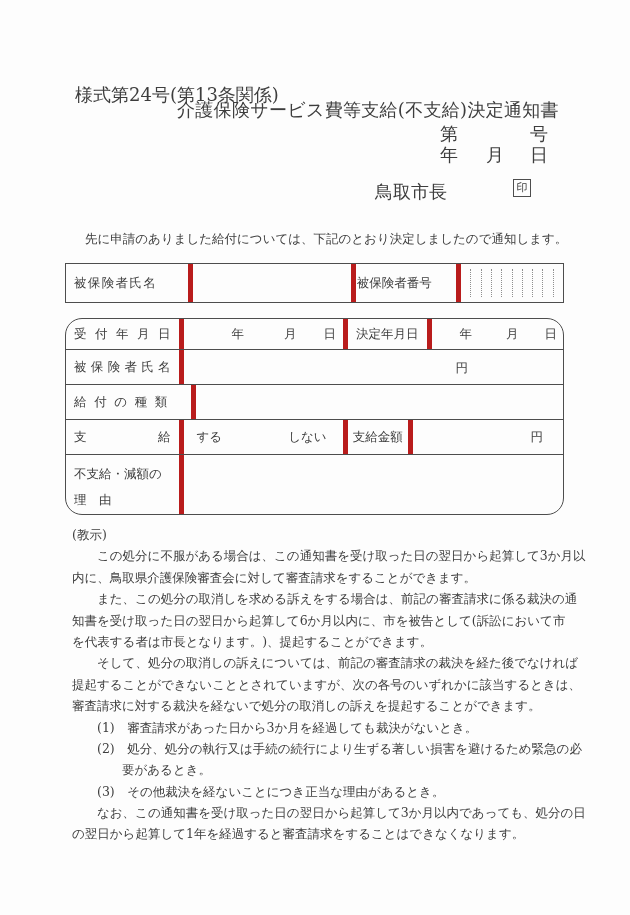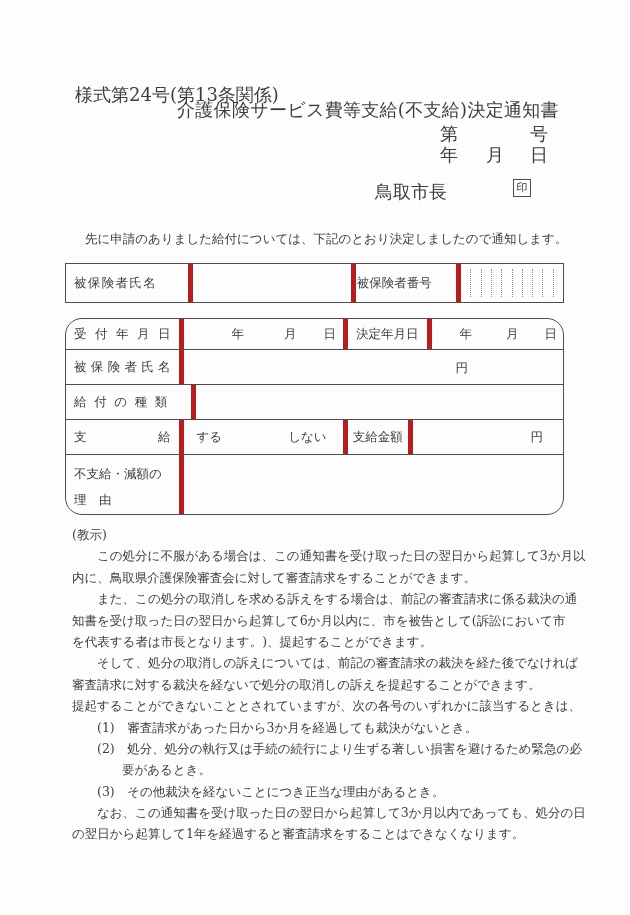--- a/index.html
+++ b/index.html
@@ -141,22 +141,22 @@
   </div>
 
   <div class="notice">
     <div class="nline">(教示)</div>
     <div class="nline i1">この処分に不服がある場合は、この通知書を受け取った日の翌日から起算して3か月以</div>
     <div class="nline">内に、鳥取県介護保険審査会に対して審査請求をすることができます。</div>
     <div class="nline i1">また、この処分の取消しを求める訴えをする場合は、前記の審査請求に係る裁決の通</div>
     <div class="nline">知書を受け取った日の翌日から起算して6か月以内に、市を被告として(訴訟において市</div>
     <div class="nline">を代表する者は市長となります。)、提起することができます。</div>
     <div class="nline i1">そして、処分の取消しの訴えについては、前記の審査請求の裁決を経た後でなければ</div>
+    <div class="nline">提起することができないこととされていますが、次の各号のいずれかに該当するときは、</div>
     <div class="nline">審査請求に対する裁決を経ないで処分の取消しの訴えを提起することができます。</div>
-    <div class="nline">提起することができないこととされていますが、次の各号のいずれかに該当するときは、</div>
     <div class="nline i1">(1)　審査請求があった日から3か月を経過しても裁決がないとき。</div>
     <div class="nline i1">(2)　処分、処分の執行又は手続の続行により生ずる著しい損害を避けるため緊急の必</div>
     <div class="nline i2">要があるとき。</div>
     <div class="nline i1">(3)　その他裁決を経ないことにつき正当な理由があるとき。</div>
     <div class="nline i1">なお、この通知書を受け取った日の翌日から起算して3か月以内であっても、処分の日</div>
     <div class="nline">の翌日から起算して1年を経過すると審査請求をすることはできなくなります。</div>
   </div>
 
 </div>
 

